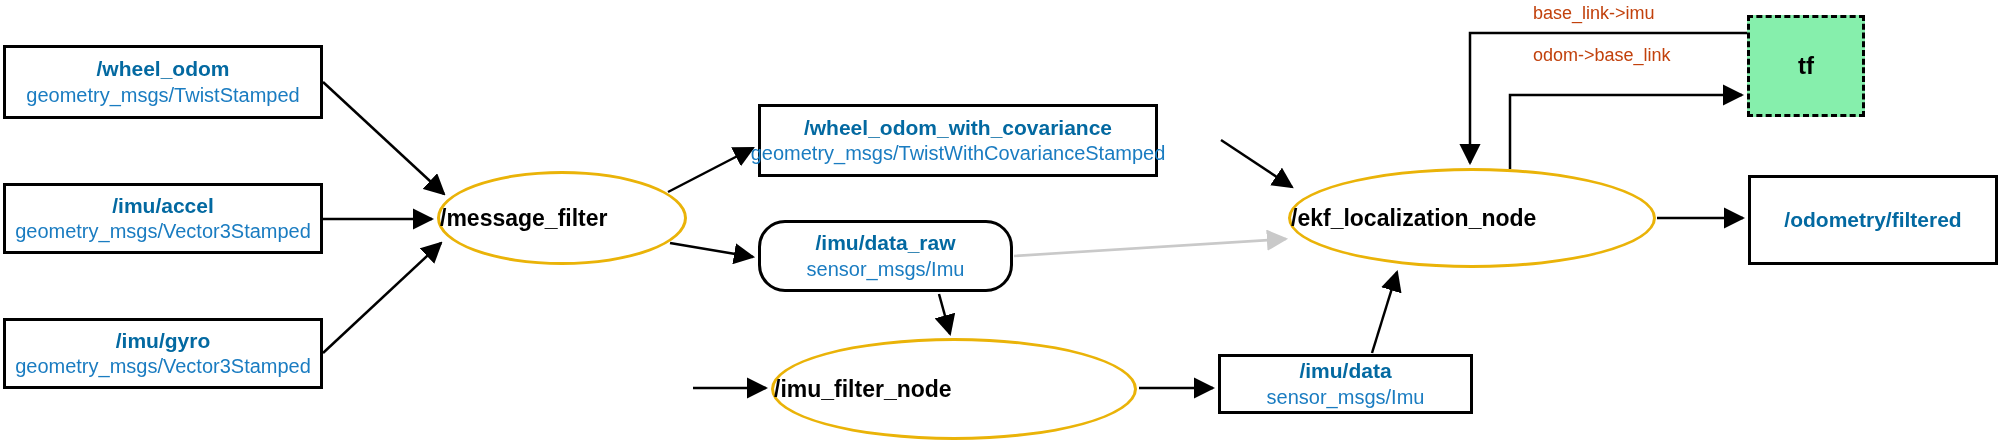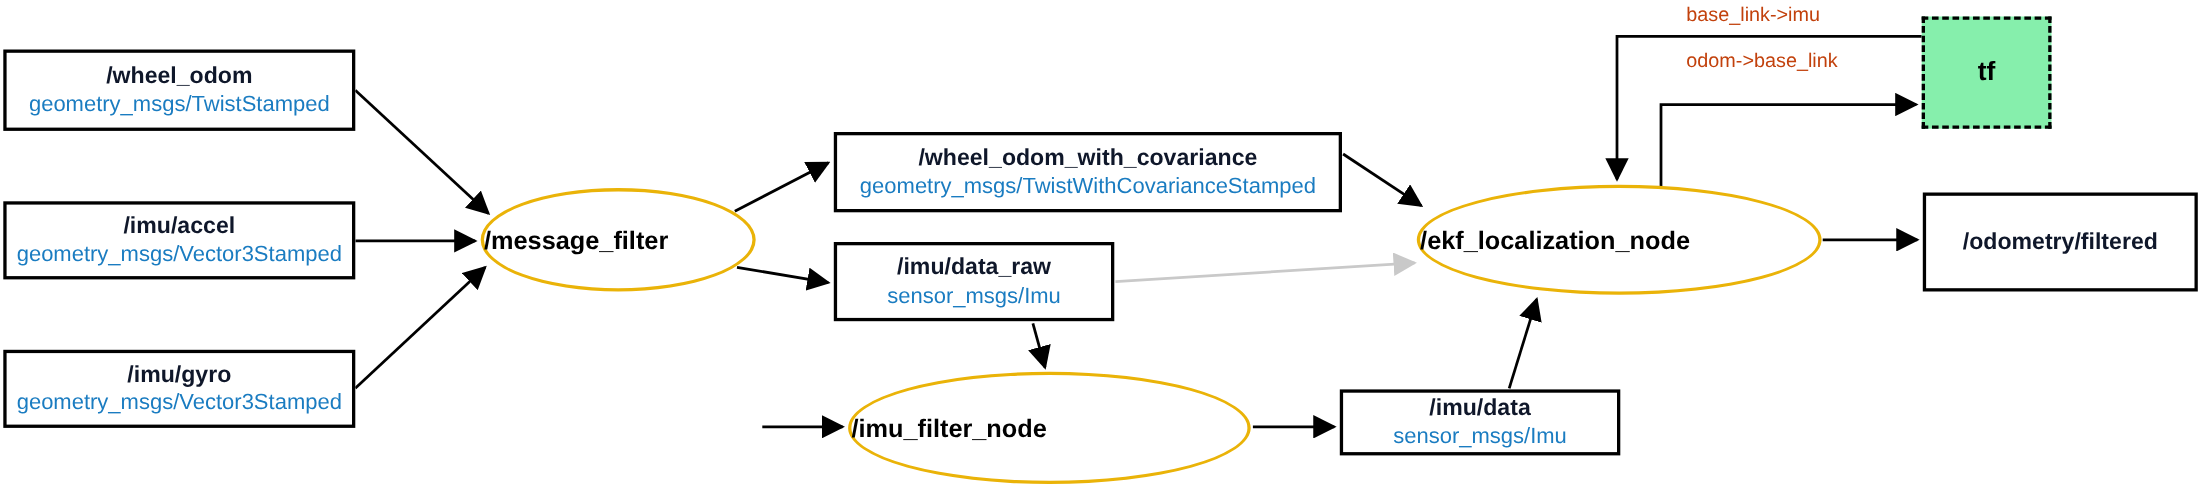--- a/index.html
+++ b/index.html
@@ -24,21 +24,21 @@
     display: flex;
     flex-direction: column;
     align-items: center;
     justify-content: center;
     line-height: 1.25;
     text-align: center;
   }
   .topic-name {
     font-weight: bold;
     font-size: 21px;
-    color: #0f172a;
+    color: #0369a1;
     white-space: nowrap;
   }
   .topic-type {
     font-size: 20px;
     color: #1a7cc1;
     white-space: nowrap;
   }
   .ros-node {
     position: absolute;
     box-sizing: border-box;
@@ -119,26 +119,26 @@
 
   <div class="topic-box" style="left:3px; top:318px; width:320px; height:71px;">
     <div class="topic-name">/imu/gyro</div>
     <div class="topic-type">geometry_msgs/Vector3Stamped</div>
   </div>
 
   <div class="ros-node" style="left:437px; top:171px; width:250px; height:94px;">
     <div class="node-name">/message_filter</div>
   </div>
 
-  <div class="topic-box" style="left:758px; top:104px; width:462px; height:73px;margin-top:16px;">
+  <div class="topic-box" style="left:758px; top:104px; width:400px; height:73px;">
     <div class="topic-name">/wheel_odom_with_covariance</div>
     <div class="topic-type">geometry_msgs/TwistWithCovarianceStamped</div>
   </div>
 
-  <div class="topic-box" style="left:758px; top:220px; width:255px; height:72px;">
+  <div class="topic-box" style="left:758px; top:220px; width:255px; height:72px;border-radius:27px;">
     <div class="topic-name">/imu/data_raw</div>
     <div class="topic-type">sensor_msgs/Imu</div>
   </div>
 
 
   <div class="ros-node" style="left:771px; top:338px; width:366px; height:102px;">
     <div class="node-name">/imu_filter_node</div>
   </div>
 
   <div class="topic-box" style="left:1218px; top:354px; width:255px; height:60px;">

